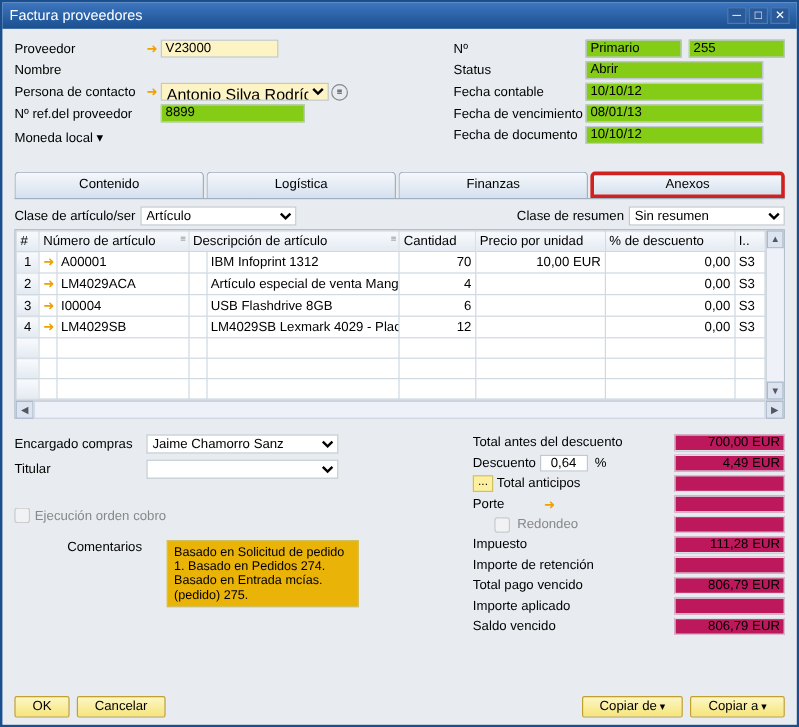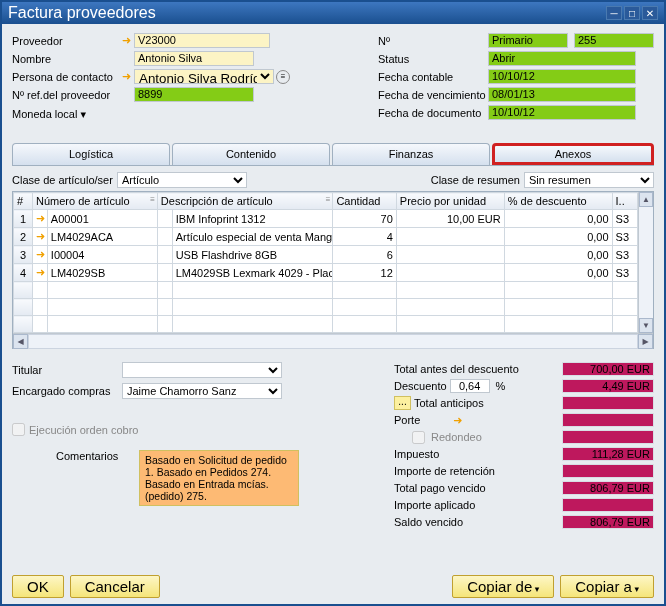--- a/index.html
+++ b/index.html
@@ -1,19 +1,19 @@
 <!DOCTYPE html>
 <html><head>
 <meta charset="utf-8">
 <style>
   * { box-sizing: border-box; }
   body { margin: 0; font-family: Tahoma, Arial, sans-serif; font-size: 11px; color: #000; background: #fff; }
   .window { width: 666px; height: 606px; border: 2px solid #1a4f8f; background: #e8ecf0; display: flex; flex-direction: column; }
   .titlebar { background: linear-gradient(to bottom, #3d77c0, #1a4f8f); color: #fff; padding: 4px 6px; display: flex; align-items: center; justify-content: space-between; height: 22px; }
-  .titlebar .title { font-weight: normal; font-size: 16px; }
+  .titlebar .title { font-weight: normal; font-size: 12px; }
   .titlebar .controls { display: flex; gap: 2px; }
   .titlebar .controls span { width: 16px; height: 14px; background: #2a5a9a; border: 1px solid #4a7ab0; display: inline-flex; align-items: center; justify-content: center; color: #fff; font-size: 10px; cursor: pointer; }
   .content { flex: 1; padding: 8px 10px; display: flex; flex-direction: column; overflow: hidden; }
   .top-fields { display: flex; justify-content: space-between; margin-bottom: 10px; }
   .field-col { display: flex; flex-direction: column; gap: 1px; }
   .field-row { display: flex; align-items: center; height: 17px; }
   .field-row label { width: 110px; color: #000; }
   .field-row .arrow { color: #f0a000; font-size: 11px; width: 12px; display: inline-block; }
   .field-row .value { display: inline-block; background: #84cc16; border: 1px solid #c0c8d0; height: 15px; padding: 0 3px; line-height: 13px; min-width: 80px; }
   .field-row .value-yellow { background: #fcf4c5; }
@@ -40,33 +40,33 @@
   .grid-scroll .sb-left, .grid-scroll .sb-right {width:15px; height:15px; background:#dce4ef; border:1px solid #aab8cc; display:flex; align-items:center; justify-content:center; font-size:8px; color:#556;}
   .grid-scroll .sb-track {flex:1; background:#eef2f8; border:1px solid #ccd4e0; height:15px; position:relative;}
   .bottom { display: flex; justify-content: space-between; margin-top: 12px; flex: 1; }
   .bottom-left { display: flex; flex-direction: column; gap: 4px; width: 300px;}
   .bottom-left .field-row label { width: 110px; }
   .bottom-left select { background: #fff; border: 1px solid #c0c8d0; font-size: 11px; height: 16px; width: 160px; }
   .chk { display: flex; align-items: center; gap: 4px; margin-top: 20px; color: #888;}
   .chk input { margin:0; }
   .comments { display: flex; gap: 8px; margin-top: 10px; margin-left: 44px; }
   .comments label { width: 75px; }
-  .comments .note { background: #fdba74; border: 1px solid #d0c060; padding: 3px 5px; width: 160px; font-size: 10.5px; line-height: 12px;}
+  .comments .note { background: #eab308; border: 1px solid #d0c060; padding: 3px 5px; width: 160px; font-size: 10.5px; line-height: 12px;}
   .bottom-right { width: 260px; display: flex; flex-direction: column; gap: 1px; }
   .sum-row { display: flex; align-items: center; height: 16px; }
   .sum-row .lab { flex: 1; }
   .sum-row .inlab { display:flex; align-items:center; gap:3px; flex:1;}
   .sum-row .box { width: 40px; background: #fff; border: 1px solid #c0c8d0; height: 14px; padding: 0 2px; text-align:center; }
   .sum-row .pct { margin: 0 3px;}
   .sum-row .val { width: 92px; text-align: right; background: #be185d; border: 1px solid #d8dde4; padding: 0 3px; height: 14px; line-height: 13px;}
   .sum-row .yellow-dots { background: #fcf0a0; border: 1px solid #d0c060; width: 17px; height: 14px; text-align:center; line-height:10px; font-size:10px; margin-right:3px;}
   .sum-row .chkround { margin-left: 14px; color:#888; display:flex; align-items:center; gap:3px;}
   .buttons { display: flex; justify-content: space-between; padding: 6px 10px; }
   .buttons .left, .buttons .right { display: flex; gap: 6px; }
-  .btn { background: linear-gradient(to bottom, #fdf6c5, #f5e57a); border: 1px solid #c0a030; padding: 2px 14px; font-size: 15px; cursor: pointer; border-radius: 2px; }
+  .btn { background: linear-gradient(to bottom, #fdf6c5, #f5e57a); border: 1px solid #c0a030; padding: 2px 14px; font-size: 11px; cursor: pointer; border-radius: 2px; }
   .btn-drop::after { content: " ▾"; font-size: 9px;}
   .vscroll { width: 15px; background:#e8ecf0; border-left:1px solid #c0c8d0; display:flex; flex-direction:column;}
   .vscroll .sb-btn {height:15px; background:#dce4ef; border:1px solid #aab8cc; font-size:8px; display:flex;align-items:center;justify-content:center; color:#556;}
   .vscroll .sb-trackv {flex:1; background:#eef2f8;}
   .grid-wrap {display:flex;}
   .grid-tablewrap {flex:1;}
 </style>
 </head>
 <body>
 
@@ -78,26 +78,25 @@
       <span>□</span>
       <span>✕</span>
     </div>
   </div>
   <div class="content">
     <div class="top-fields">
       <div class="field-col">
         <div class="field-row">
           <label>Proveedor</label>
           <span class="arrow">➜</span>
-          <span class="value value-yellow" style="width:136px">V23000</span>
+          <span class="value value-yellow" style="width:98px">V23000</span>
         </div>
         <div class="field-row">
           <label>Nombre</label>
           <span class="arrow"></span>
-          <span class="value value-yellow" style="width:120px">Antonio Silva</span>
         </div>
         <div class="field-row">
           <label>Persona de contacto</label>
           <span class="arrow">➜</span>
           <select class="value value-yellow" style="width:140px"><option>Antonio Silva Rodríguez</option></select>
           <span class="small-icon">≡</span>
         </div>
         <div class="field-row">
           <label>Nº ref.del proveedor</label>
           <span class="arrow"></span>
@@ -127,22 +126,22 @@
           <span class="value" style="width:148px">08/01/13</span>
         </div>
         <div class="field-row">
           <label>Fecha de documento</label>
           <span class="value" style="width:148px">10/10/12</span>
         </div>
       </div>
     </div>
 
     <div class="tabs">
+      <div class="tab">Contenido</div>
       <div class="tab">Logística</div>
-      <div class="tab">Contenido</div>
       <div class="tab">Finanzas</div>
       <div class="tab last">Anexos</div>
     </div>
 
     <div class="grid-top">
       <div class="left">
         <label>Clase de artículo/ser</label>
         <select><option>Artículo</option></select>
       </div>
       <div class="right">
@@ -267,26 +266,26 @@
       <div class="grid-scroll">
         <div class="sb-left">◀</div>
         <div class="sb-track"></div>
         <div class="sb-right">▶</div>
       </div>
     </div>
 
     <div class="bottom">
       <div class="bottom-left">
         <div class="field-row">
+          <label>Encargado compras</label>
+          <select><option>Jaime Chamorro Sanz</option></select>
+        </div>
+        <div class="field-row">
           <label>Titular</label>
           <select><option></option></select>
-        </div>
-        <div class="field-row">
-          <label>Encargado compras</label>
-          <select><option>Jaime Chamorro Sanz</option></select>
         </div>
         <div class="chk">
           <input type="checkbox" disabled="" style="">
           <span>Ejecución orden cobro</span>
         </div>
         <div class="comments">
           <label>Comentarios</label>
           <div class="note">Basado en Solicitud de pedido 1. Basado en Pedidos 274. Basado en Entrada mcías. (pedido) 275.</div>
         </div>
       </div>

